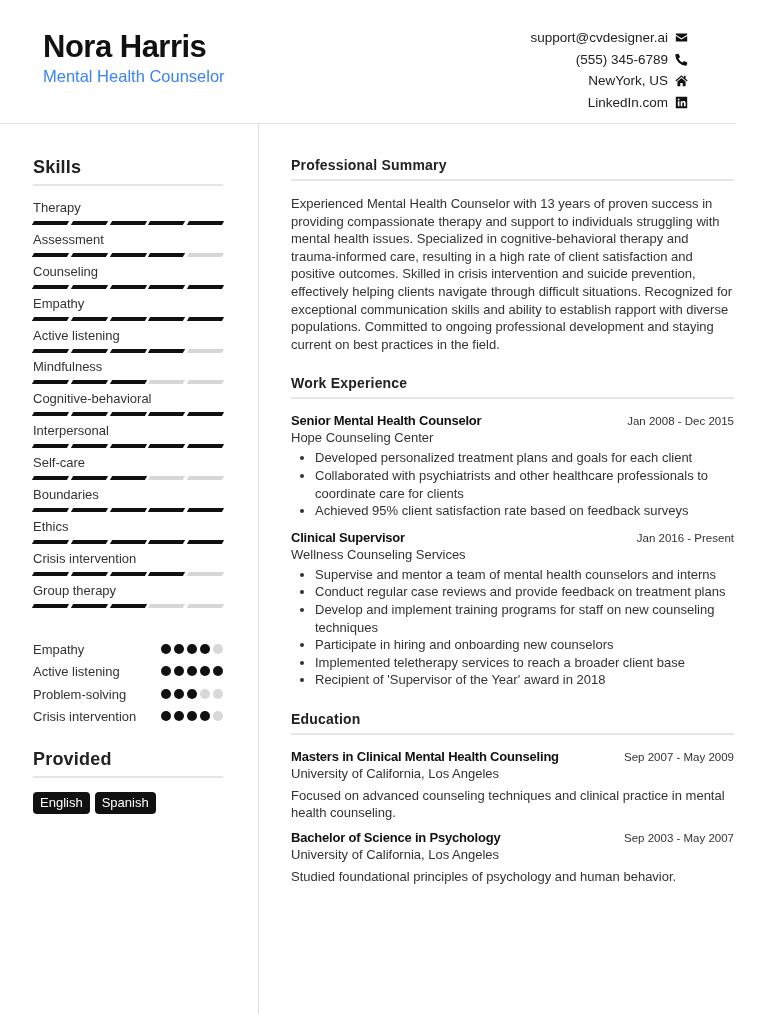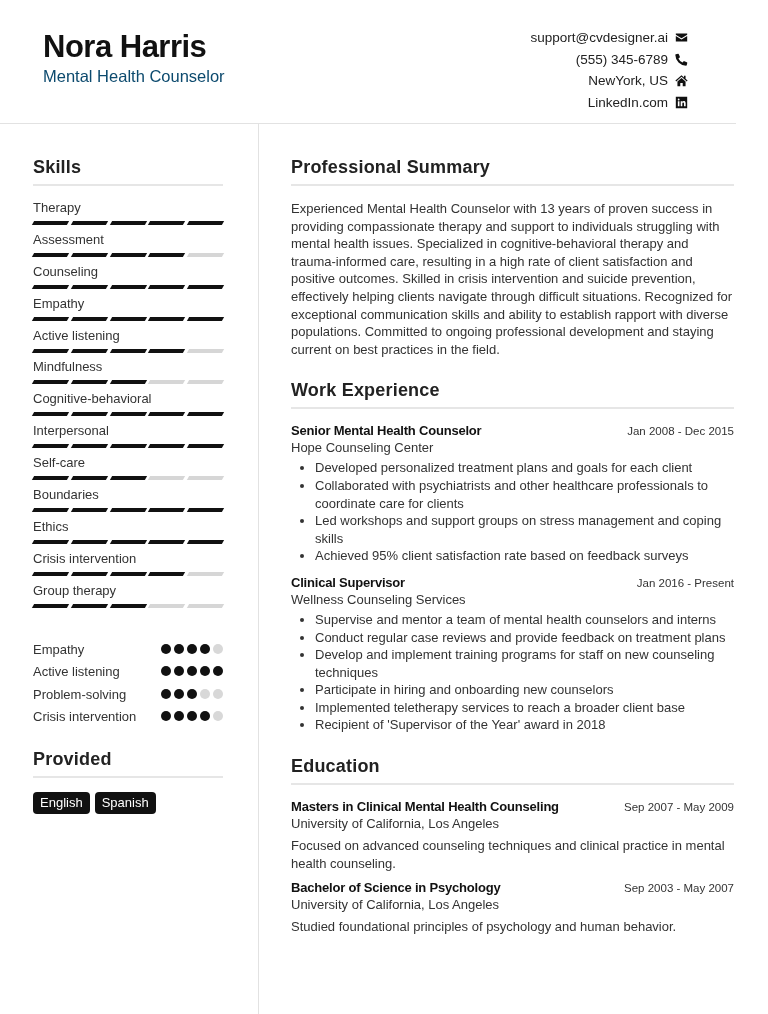--- a/index.html
+++ b/index.html
@@ -1,21 +1,21 @@
 <!DOCTYPE html>
 <html><head>
   <meta charset="utf-8">
   <style>
     * { box-sizing: border-box; margin: 0; padding: 0; }
     html, body { width: 768px; height: 1014px; background: #ffffff; overflow: hidden; }
     body { font-family: "Liberation Sans", "DejaVu Sans", sans-serif; color: #333; position: relative; }
 
     .header { position: absolute; left: 0; top: 0; width: 736px; height: 124px; border-bottom: 1px solid #e2e2e2; }
     .name { position: absolute; left: 43px; top: 29px; font-size: 31px; font-weight: 700; color: #111; letter-spacing: -0.5px; }
-    .title { position: absolute; left: 43px; top: 67px; font-size: 16.5px; color: #0c4a6e; }
+    .title { position: absolute; left: 43px; top: 67px; font-size: 16.5px; color: #3b82f6; }
     .contacts { position: absolute; right: 48px; top: 27px; text-align: right; }
     .contact { display: flex; justify-content: flex-end; align-items: center; height: 21.5px; font-size: 13.5px; color: #222; }
     .contact .ic { width: 13px; height: 13px; margin-left: 7px; display: inline-flex; align-items: center; justify-content: center; }
     .contact svg { width: 13px; height: 13px; fill: #111; }
 
     .divider-v { position: absolute; left: 258px; top: 124px; width: 1px; height: 890px; background: #e2e2e2; }
 
     .sidebar { position: absolute; left: 33px; top: 157px; width: 190px; }
     .sec-title { font-size: 18px; font-weight: 700; color: #222; letter-spacing: 0.2px; padding-bottom: 6px; border-bottom: 2px solid #e6e6e6; }
     .skills { margin-top: 14px; }
@@ -31,21 +31,21 @@
     .soft-row .lbl { width: 120px; }
     .dots { display: flex; gap: 3px; padding-top: 3px; }
     .dot { width: 10px; height: 10px; border-radius: 50%; background: #111; }
     .dot.off { background: #d8d8d8; }
 
     .langs { margin-top: 23px; }
     .lang-list { display: flex; gap: 5px; margin-top: 14px; }
     .lang { background: #111; color: #fff; font-size: 13px; padding: 3px 7px 3px 7px; border-radius: 4px; line-height: 16px; }
 
     .main { position: absolute; left: 291px; top: 157px; width: 443px; }
-    .main .sec-title { font-size: 18px; }
+    .main .sec-title { font-size: 14px; }
     .summary { margin-top: 14px; font-size: 13px; line-height: 17.6px; color: #333; }
     .work { margin-top: 22px; }
     .job { margin-top: 14px; }
     .job + .job { margin-top: 10px; }
     .job-head { display: flex; justify-content: space-between; align-items: baseline; }
     .job-title { font-size: 13px; font-weight: 700; color: #111; letter-spacing: -0.2px; }
     .job-date { font-size: 11.5px; color: #333; }
     .job-org { font-size: 13px; color: #333; margin-top: 2px; }
     .bullets { list-style: none; margin-top: 4px; }
     .bullets li { position: relative; padding-left: 24px; font-size: 13px; line-height: 17.6px; color: #333; }
@@ -300,21 +300,20 @@
     <div id="jobs">
         <div class="job">
           <div class="job-head">
             <span class="job-title">Senior Mental Health Counselor</span>
             <span class="job-date">Jan 2008 - Dec 2015</span>
           </div>
           <div class="job-org">Hope Counseling Center</div>
           <ul class="bullets">
             <li>Developed personalized treatment plans and goals for each client</li>
             <li>Collaborated with psychiatrists and other healthcare professionals to coordinate care for clients</li>
-            <li>Led workshops and support groups on stress management and coping skills</li>
             <li>Achieved 95% client satisfaction rate based on feedback surveys</li>
           </ul>
         </div>
         <div class="job">
           <div class="job-head">
             <span class="job-title">Clinical Supervisor</span>
             <span class="job-date">Jan 2016 - Present</span>
           </div>
           <div class="job-org">Wellness Counseling Services</div>
           <ul class="bullets">

